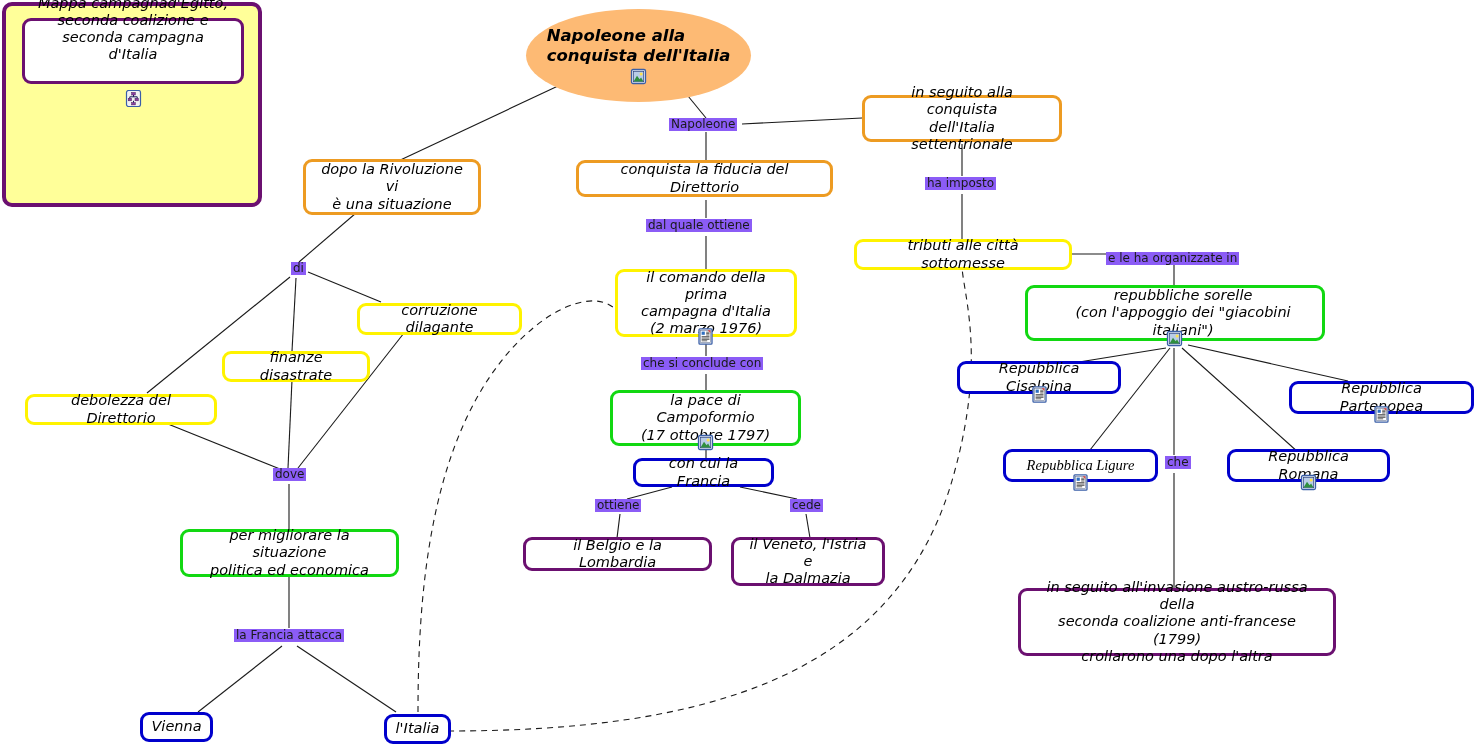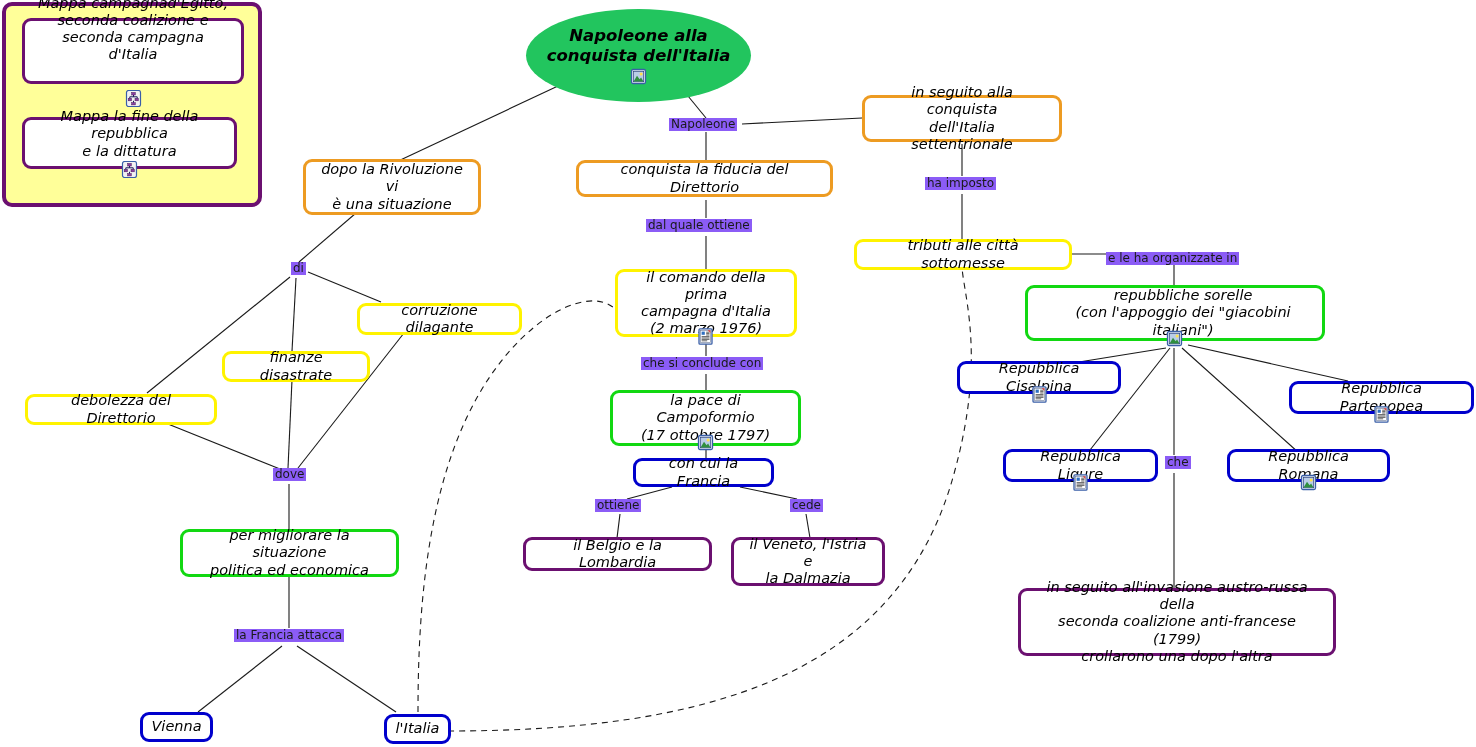--- a/index.html
+++ b/index.html
@@ -25,23 +25,23 @@
 
   .c-orange{border-color:#ED9B22;}
   .c-yellow{border-color:#FFF300;}
   .c-green {border-color:#12D812;}
   .c-blue  {border-color:#0000CC;}
   .c-purple{border-color:#6B1070;}
 
   
   .root{
     position:absolute;z-index:3;
-    background:#22c55e;border-radius:50%;
+    background:#fdba74;border-radius:50%;
     display:flex;flex-direction:column;align-items:center;justify-content:center;
-    text-align:center;color:#000000;
+    color:#000000;
     font-weight:bold;font-style:italic;font-size:16.5px;line-height:1.2;
   }
 
   
   .lbl{
     position:absolute;z-index:4;
     font-style:normal;font-size:12px;color:#1a1a1a;
     background:#8b5cf6;white-space:nowrap;
     padding:0 2px;line-height:1.1;
   }
@@ -153,34 +153,20 @@
           <rect x="1.5" y="0.5" width="14" height="16" rx="2" fill="#f2f2f2" stroke="#3a5fa8" stroke-width="1.2"></rect>
           <rect x="6.7" y="2.4" width="3.6" height="2.6" fill="#8b3fa0" stroke="#4a1a5a" stroke-width=".5"></rect>
           <rect x="3.2" y="8.3" width="3.3" height="2.5" fill="#8b3fa0" stroke="#4a1a5a" stroke-width=".5"></rect>
           <rect x="10" y="8.3" width="3.3" height="2.5" fill="#8b3fa0" stroke="#4a1a5a" stroke-width=".5"></rect>
           <rect x="6.7" y="12.6" width="3.6" height="2.3" fill="#8b3fa0" stroke="#4a1a5a" stroke-width=".5"></rect>
           <path d="M8.5 5 V6.8 M4.8 6.8 H12.2 M4.8 6.8 V8.3 M12.2 6.8 V8.3 M8.5 10.8 V12.6" stroke="#1a1a5a" stroke-width="1" fill="none"></path>
         </svg>
     </span>
   </div>
 
-  <div class="node c-purple" style="left:22px;top:117px;width:215px;height:52px;z-index:3;">
-    <span class="txt">Mappa la fine della repubblica
-e la dittatura</span>
-    <span class="icn icn-inline" style="left:auto;top:auto;">
-      <svg viewBox="0 0 17 17">
-          <rect x="1.5" y="0.5" width="14" height="16" rx="2" fill="#f2f2f2" stroke="#3a5fa8" stroke-width="1.2"></rect>
-          <rect x="6.7" y="2.4" width="3.6" height="2.6" fill="#8b3fa0" stroke="#4a1a5a" stroke-width=".5"></rect>
-          <rect x="3.2" y="8.3" width="3.3" height="2.5" fill="#8b3fa0" stroke="#4a1a5a" stroke-width=".5"></rect>
-          <rect x="10" y="8.3" width="3.3" height="2.5" fill="#8b3fa0" stroke="#4a1a5a" stroke-width=".5"></rect>
-          <rect x="6.7" y="12.6" width="3.6" height="2.3" fill="#8b3fa0" stroke="#4a1a5a" stroke-width=".5"></rect>
-          <path d="M8.5 5 V6.8 M4.8 6.8 H12.2 M4.8 6.8 V8.3 M12.2 6.8 V8.3 M8.5 10.8 V12.6" stroke="#1a1a5a" stroke-width="1" fill="none"></path>
-        </svg>
-    </span>
-  </div>
 
   <div class="root" style="left:526px;top:9px;width:225px;height:93px;">
     <span class="txt" style="white-space:pre-line;">Napoleone alla
 conquista dell'Italia</span>
     <span class="icn icn-inline" style="left:auto;top:auto;margin-top:3px;">
       <svg viewBox="0 0 17 17">
           <rect x="1.5" y="1.5" width="14" height="14" rx="1.5" fill="#e8eef7" stroke="#3a5fa8" stroke-width="1.3"></rect>
           <rect x="3.3" y="3.3" width="10.4" height="10.4" fill="#b9cde8" stroke="#2a3f7a" stroke-width=".7"></rect>
           <circle cx="11.1" cy="5.9" r="1.5" fill="#ffe14d"></circle>
           <path d="M3.6 13.4 L7 7.8 L9.6 11.2 L11.1 9.4 L13.4 13.4 Z" fill="#2f8f3f"></path>
@@ -287,21 +273,21 @@
   <span class="icn" style="left:1373px;top:406px;">
     <svg viewBox="0 0 17 17">
         <rect x="2" y="0.8" width="13" height="15.4" rx="1" fill="#f7f7f2" stroke="#3a5fa8" stroke-width="1.3"></rect>
         <rect x="3.6" y="2.4" width="9.8" height="12.2" fill="#ffffff" stroke="#6a7a9a" stroke-width=".6"></rect>
         <rect x="4.6" y="3.6" width="3.2" height="3.2" fill="#2f6fc0"></rect>
         <path d="M9.2 4.2 h3.3 M9.2 5.6 h3.3 M9.2 7 h3.3 M4.6 8.6 h7.9 M4.6 10 h7.9 M4.6 11.4 h7.9 M4.6 12.8 h5.6" stroke="#3a3a3a" stroke-width=".8"></path>
         <path d="M10.6 2.2 l2.8 0 0 2.8 z" fill="#e04040"></path>
       </svg>
   </span>
 
-  <div class="node c-blue" style="left:1003px;top:449px;width:155px;height:33px;">
+  <div class="node c-blue" style="left:1003px;top:449px;width:155px;height:33px;font-family:Liberation Serif, serif;">
     <span class="txt">Repubblica Ligure</span>
   </div>
   <span class="icn" style="left:1072px;top:474px;">
     <svg viewBox="0 0 17 17">
         <rect x="2" y="0.8" width="13" height="15.4" rx="1" fill="#f7f7f2" stroke="#3a5fa8" stroke-width="1.3"></rect>
         <rect x="3.6" y="2.4" width="9.8" height="12.2" fill="#ffffff" stroke="#6a7a9a" stroke-width=".6"></rect>
         <rect x="4.6" y="3.6" width="3.2" height="3.2" fill="#2f6fc0"></rect>
         <path d="M9.2 4.2 h3.3 M9.2 5.6 h3.3 M9.2 7 h3.3 M4.6 8.6 h7.9 M4.6 10 h7.9 M4.6 11.4 h7.9 M4.6 12.8 h5.6" stroke="#3a3a3a" stroke-width=".8"></path>
         <path d="M10.6 2.2 l2.8 0 0 2.8 z" fill="#e04040"></path>
       </svg>

